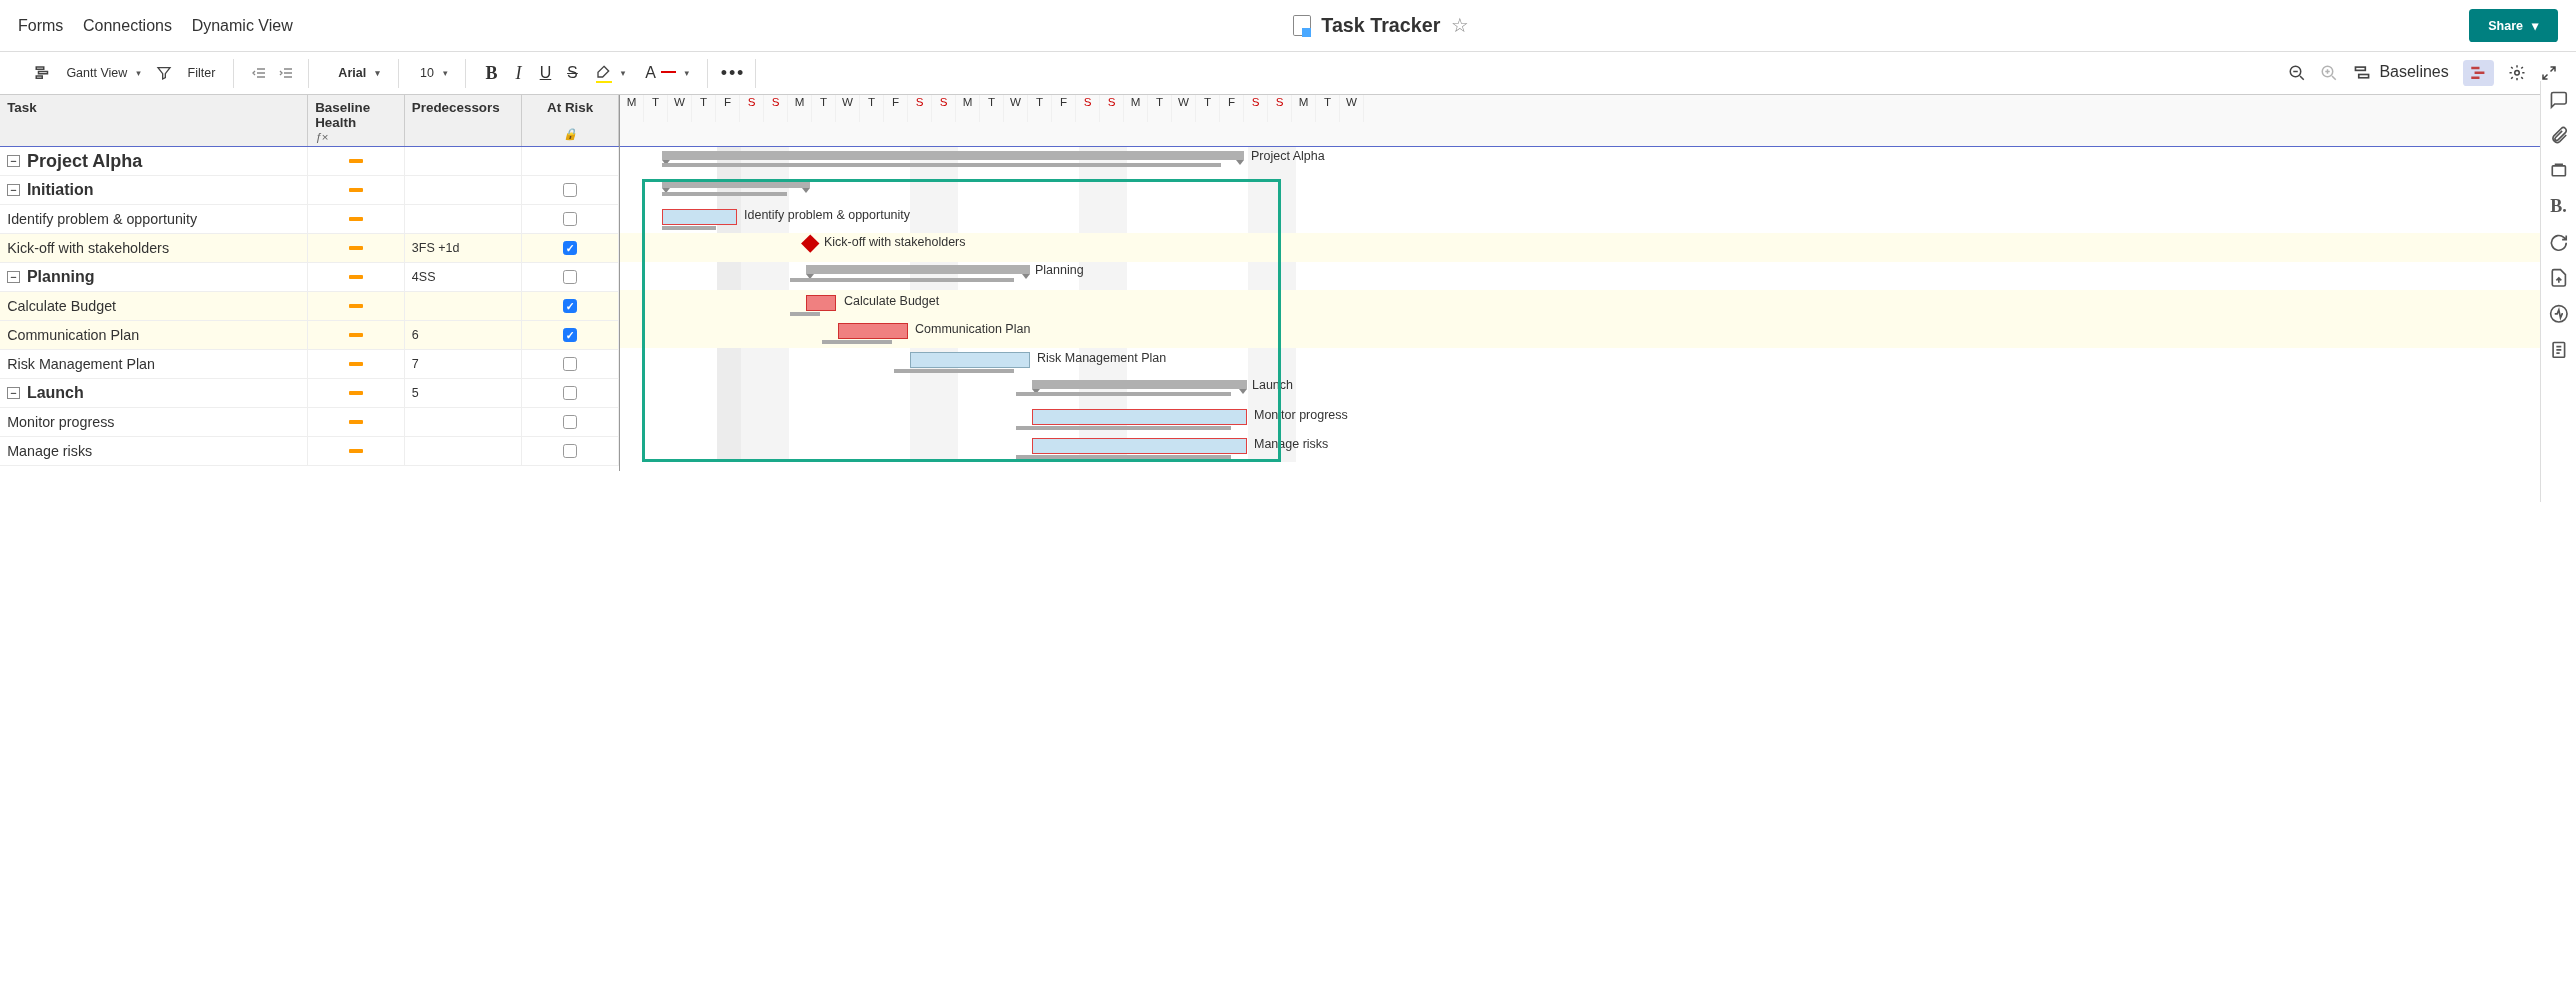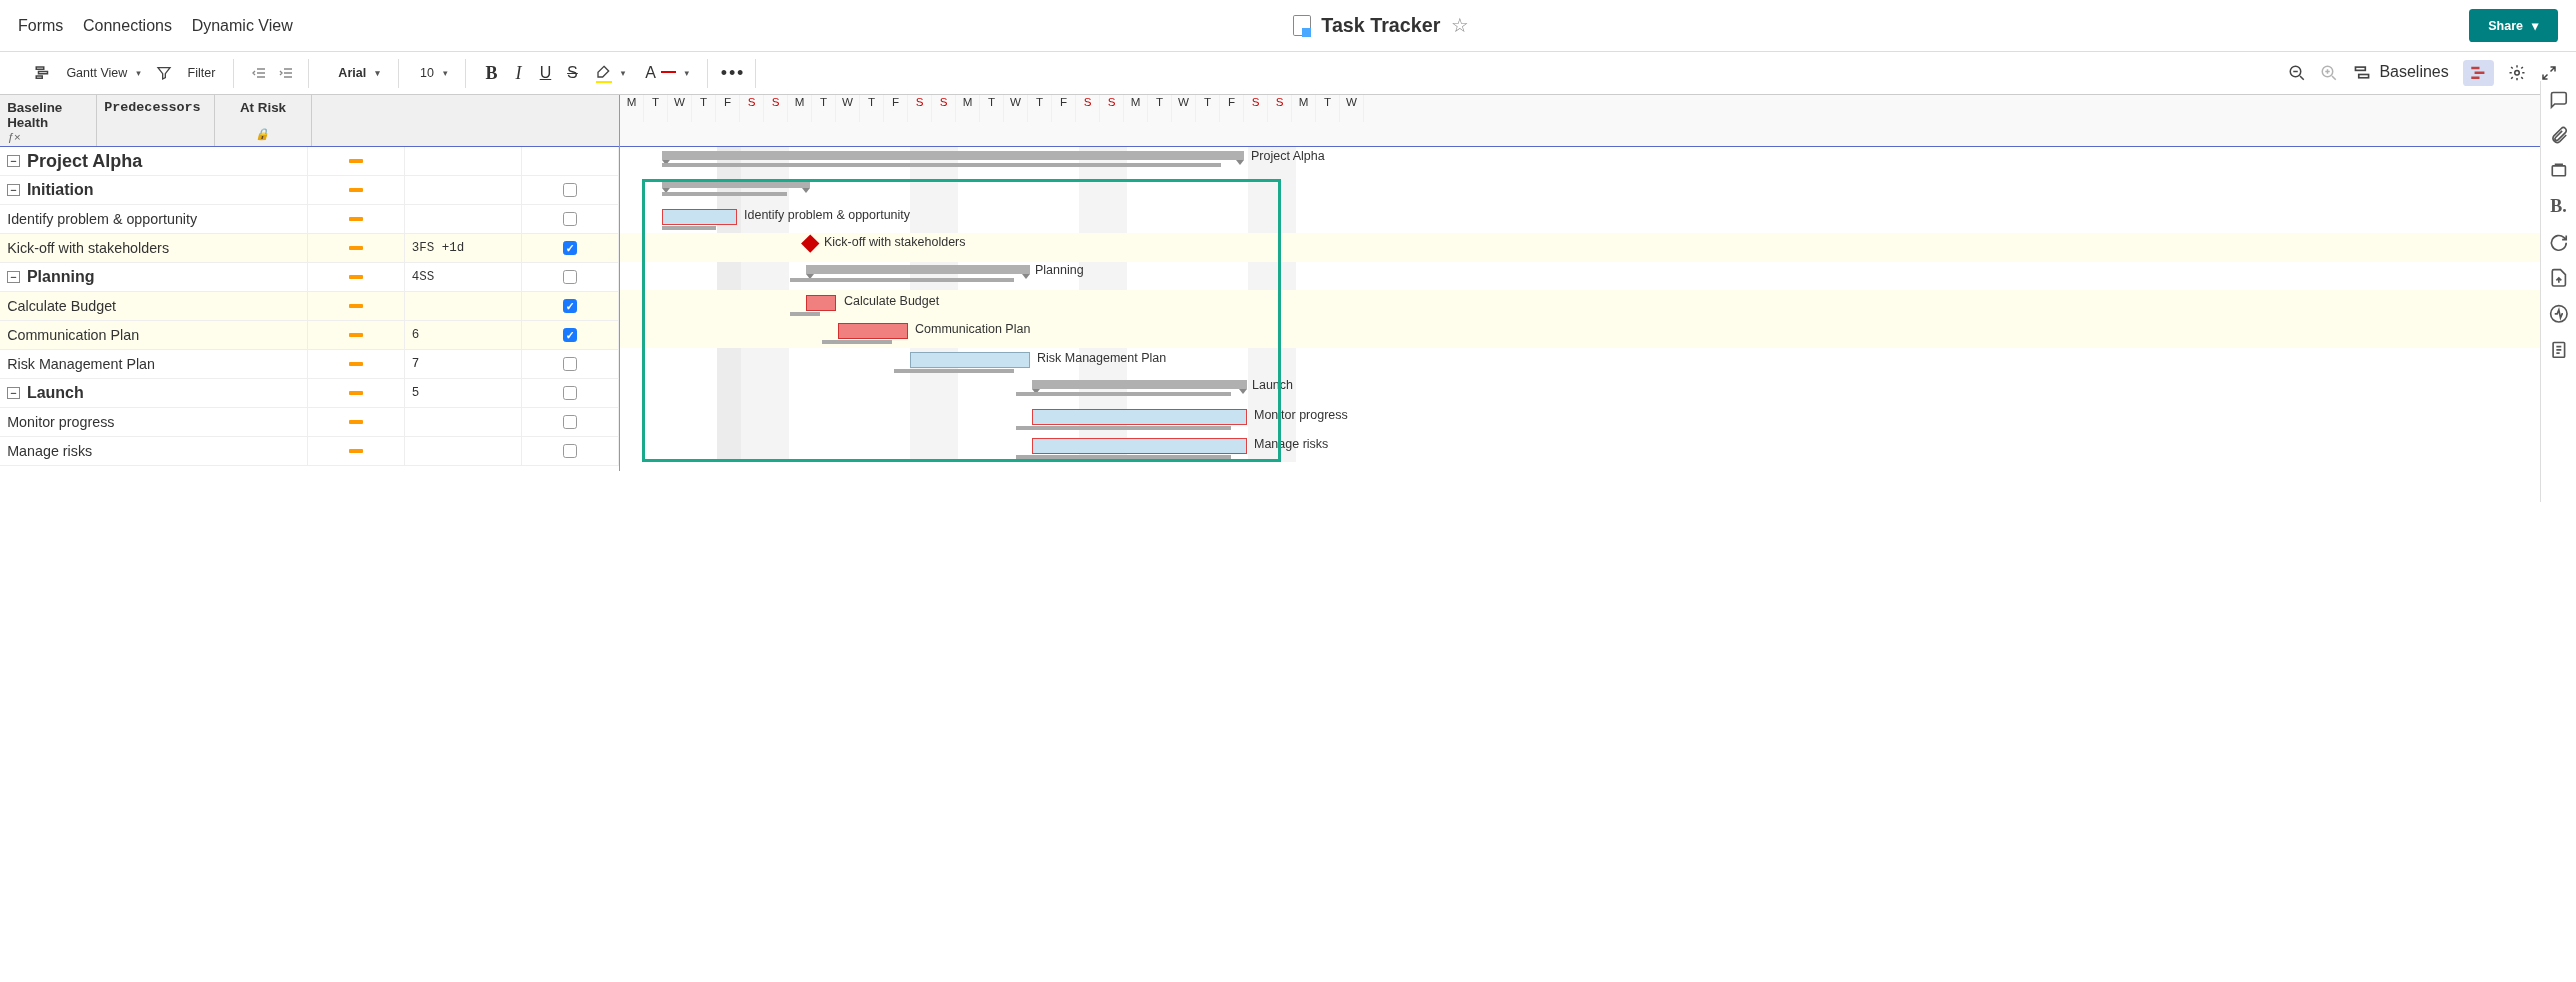--- a/index.html
+++ b/index.html
@@ -28,21 +28,21 @@
 
   
   .main { display: flex; height: 376px; position: relative; }
 
   
   .leftgrid { width: 620px; border-right: 0.9px solid #999; background:#fff; }
   .leftgrid .headrow { display:flex; border-bottom: 1.8px solid #5a6acb; background:#f0f0f0; height: 52px; }
   .leftgrid .headcell { padding: 5.4px 7.2px; font-weight: 700; font-size: 13.4px; border-right:0.9px solid #ccc; display:flex; flex-direction:column; justify-content:flex-start; }
   .col-task { width: 309px; }
   .col-bh   { width: 97px; }
-  .col-pred { width: 118px; font-family: Liberation Mono, monospace; }
+  .col-pred { width: 118px; }
   .col-risk { width: 97px; text-align:center; }
   .subicon { font-size: 11.6px; font-weight:400; font-style:italic; color:#666; margin-top: auto;}
 
   .datarow { display:flex; height: 29px; align-items:center; border-bottom: 0.9px solid #eee; }
   .datarow.yellow { background: #fffdeb; }
   .datarow .cell { border-right: 0.9px solid #eee; height: 100%; display:flex; align-items:center; padding: 0 7.2px; overflow:hidden; }
   .cell.col-task { font-size: 14.3px; }
   .lvl0 { font-weight: 700; font-size: 18px !important; padding-left: 9px;}
   .lvl1 { font-weight: 700; font-size: 16px !important; padding-left: 30px;}
   .lvl2 { font-weight: 400; padding-left: 55px;}
@@ -202,20 +202,21 @@
           <path d="M4 20l6-6M20 4l-6 6M14 4h6v6M10 20H4v-6"></path>
         </svg>
     </span>
   </div>
 </div>
 
 <div class="main">
 
   <div class="leftgrid">
     <div class="headrow">
+      <div class="headcell col-task">Task</div>
       <div class="headcell col-bh">
           <span>Baseline Health</span>
           <span class="subicon">ƒ×</span>
         </div>
       <div class="headcell col-pred">Predecessors</div>
       <div class="headcell col-risk">
           <span>At Risk</span>
           <span class="subicon">🔒</span>
         </div>
     </div>

